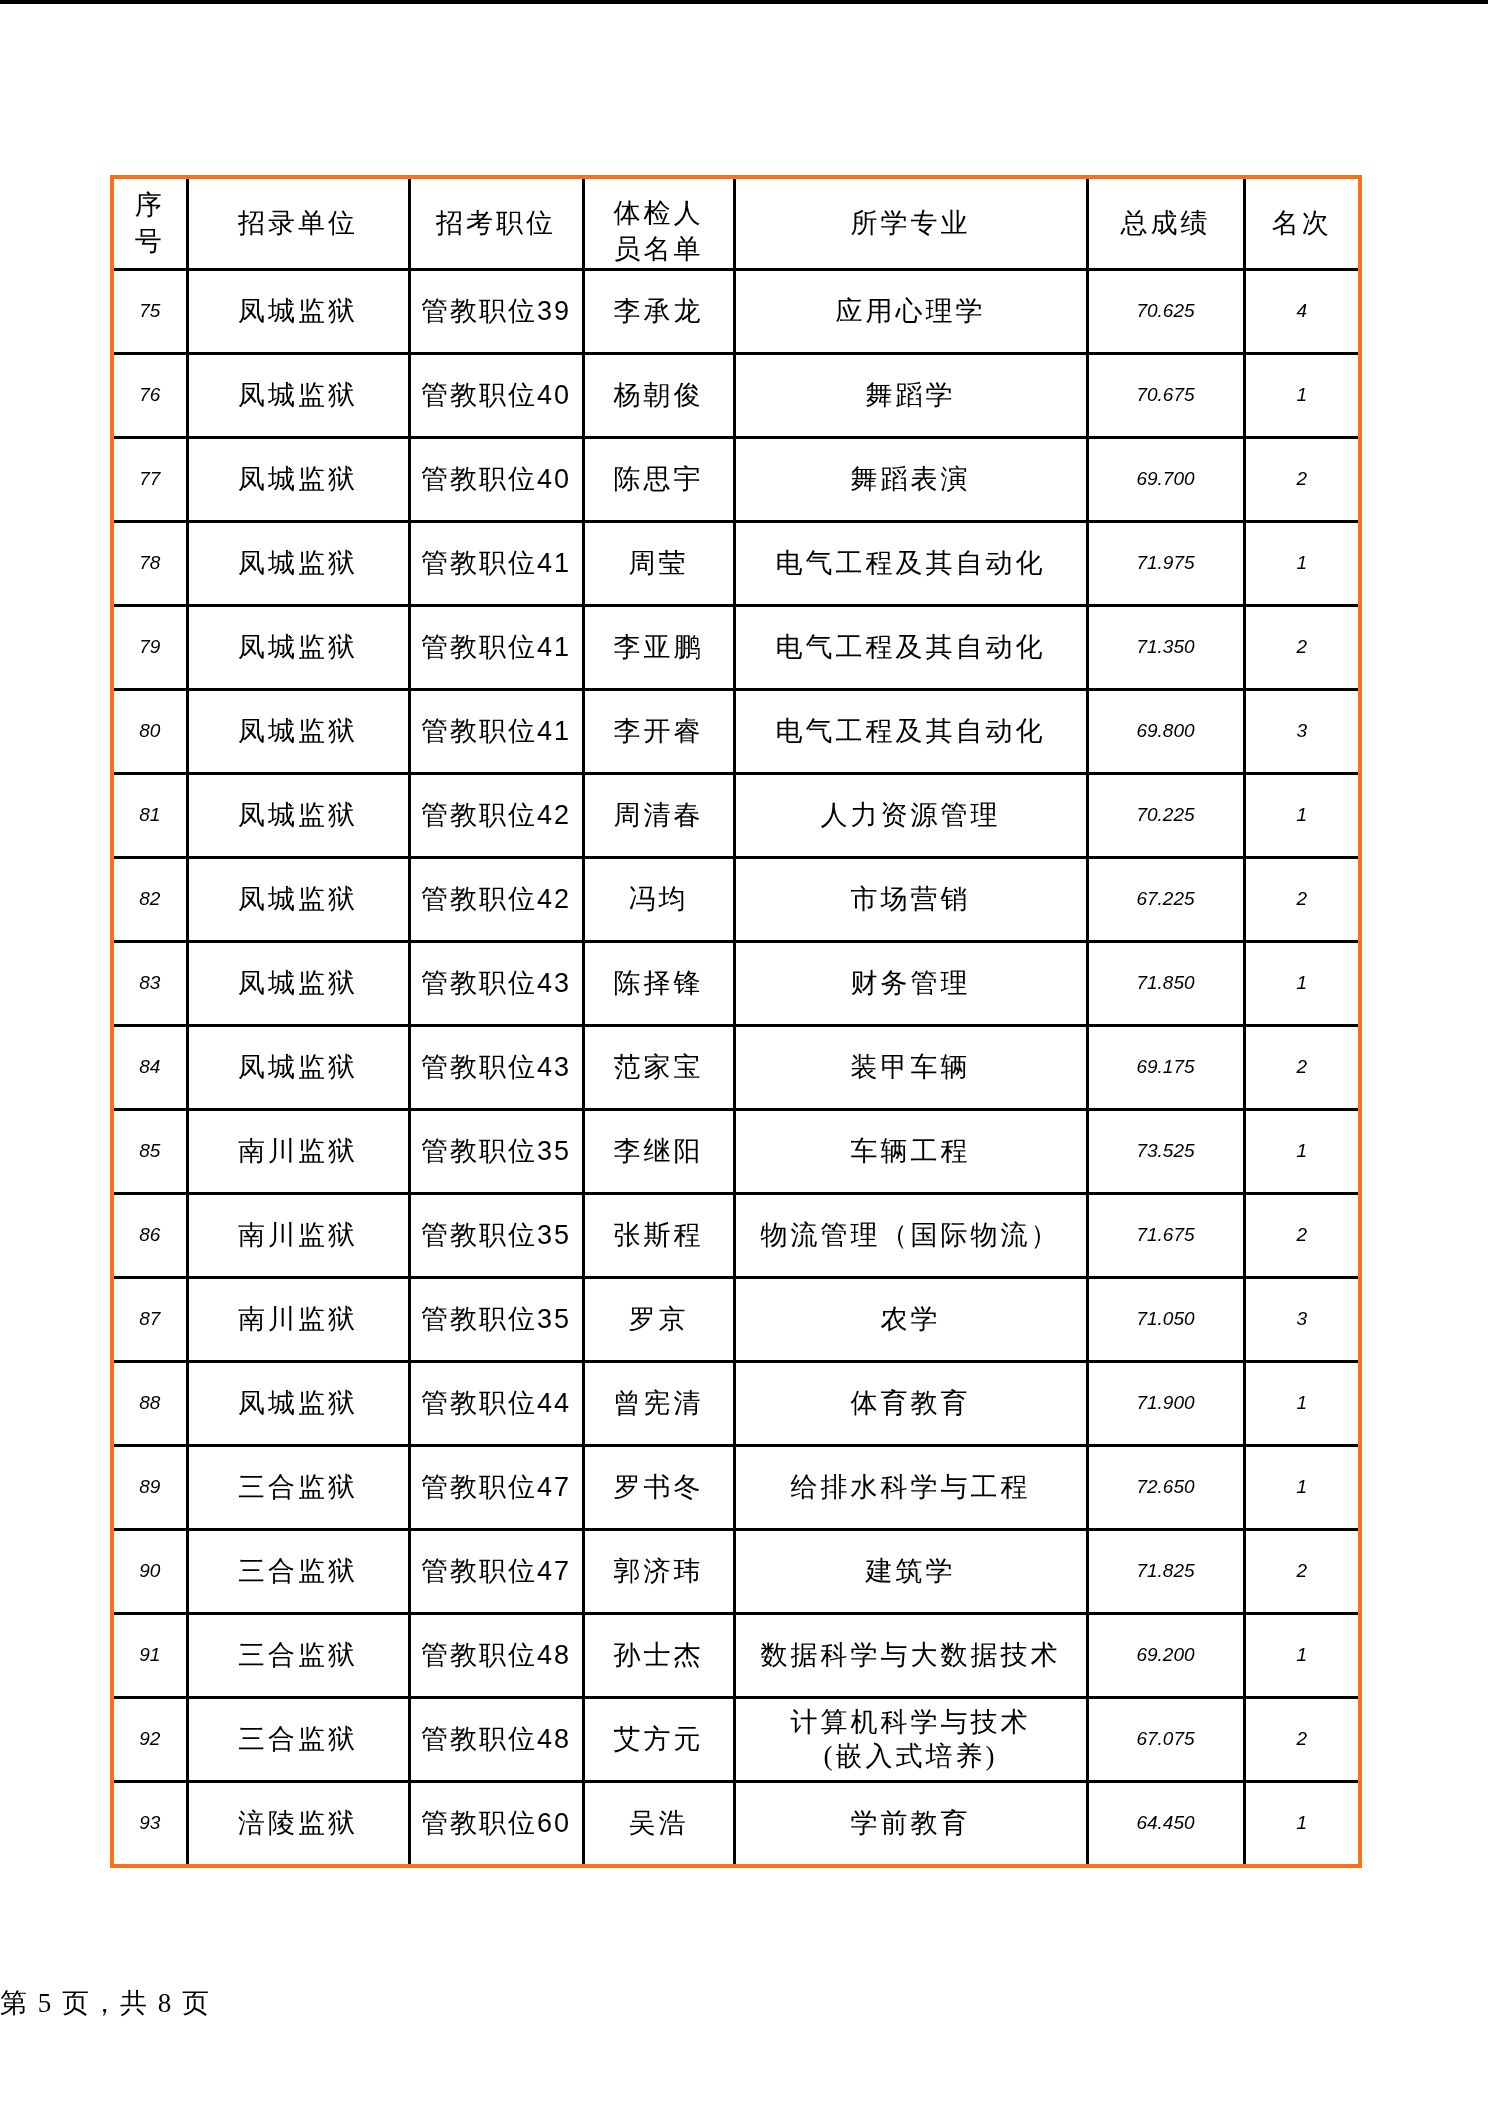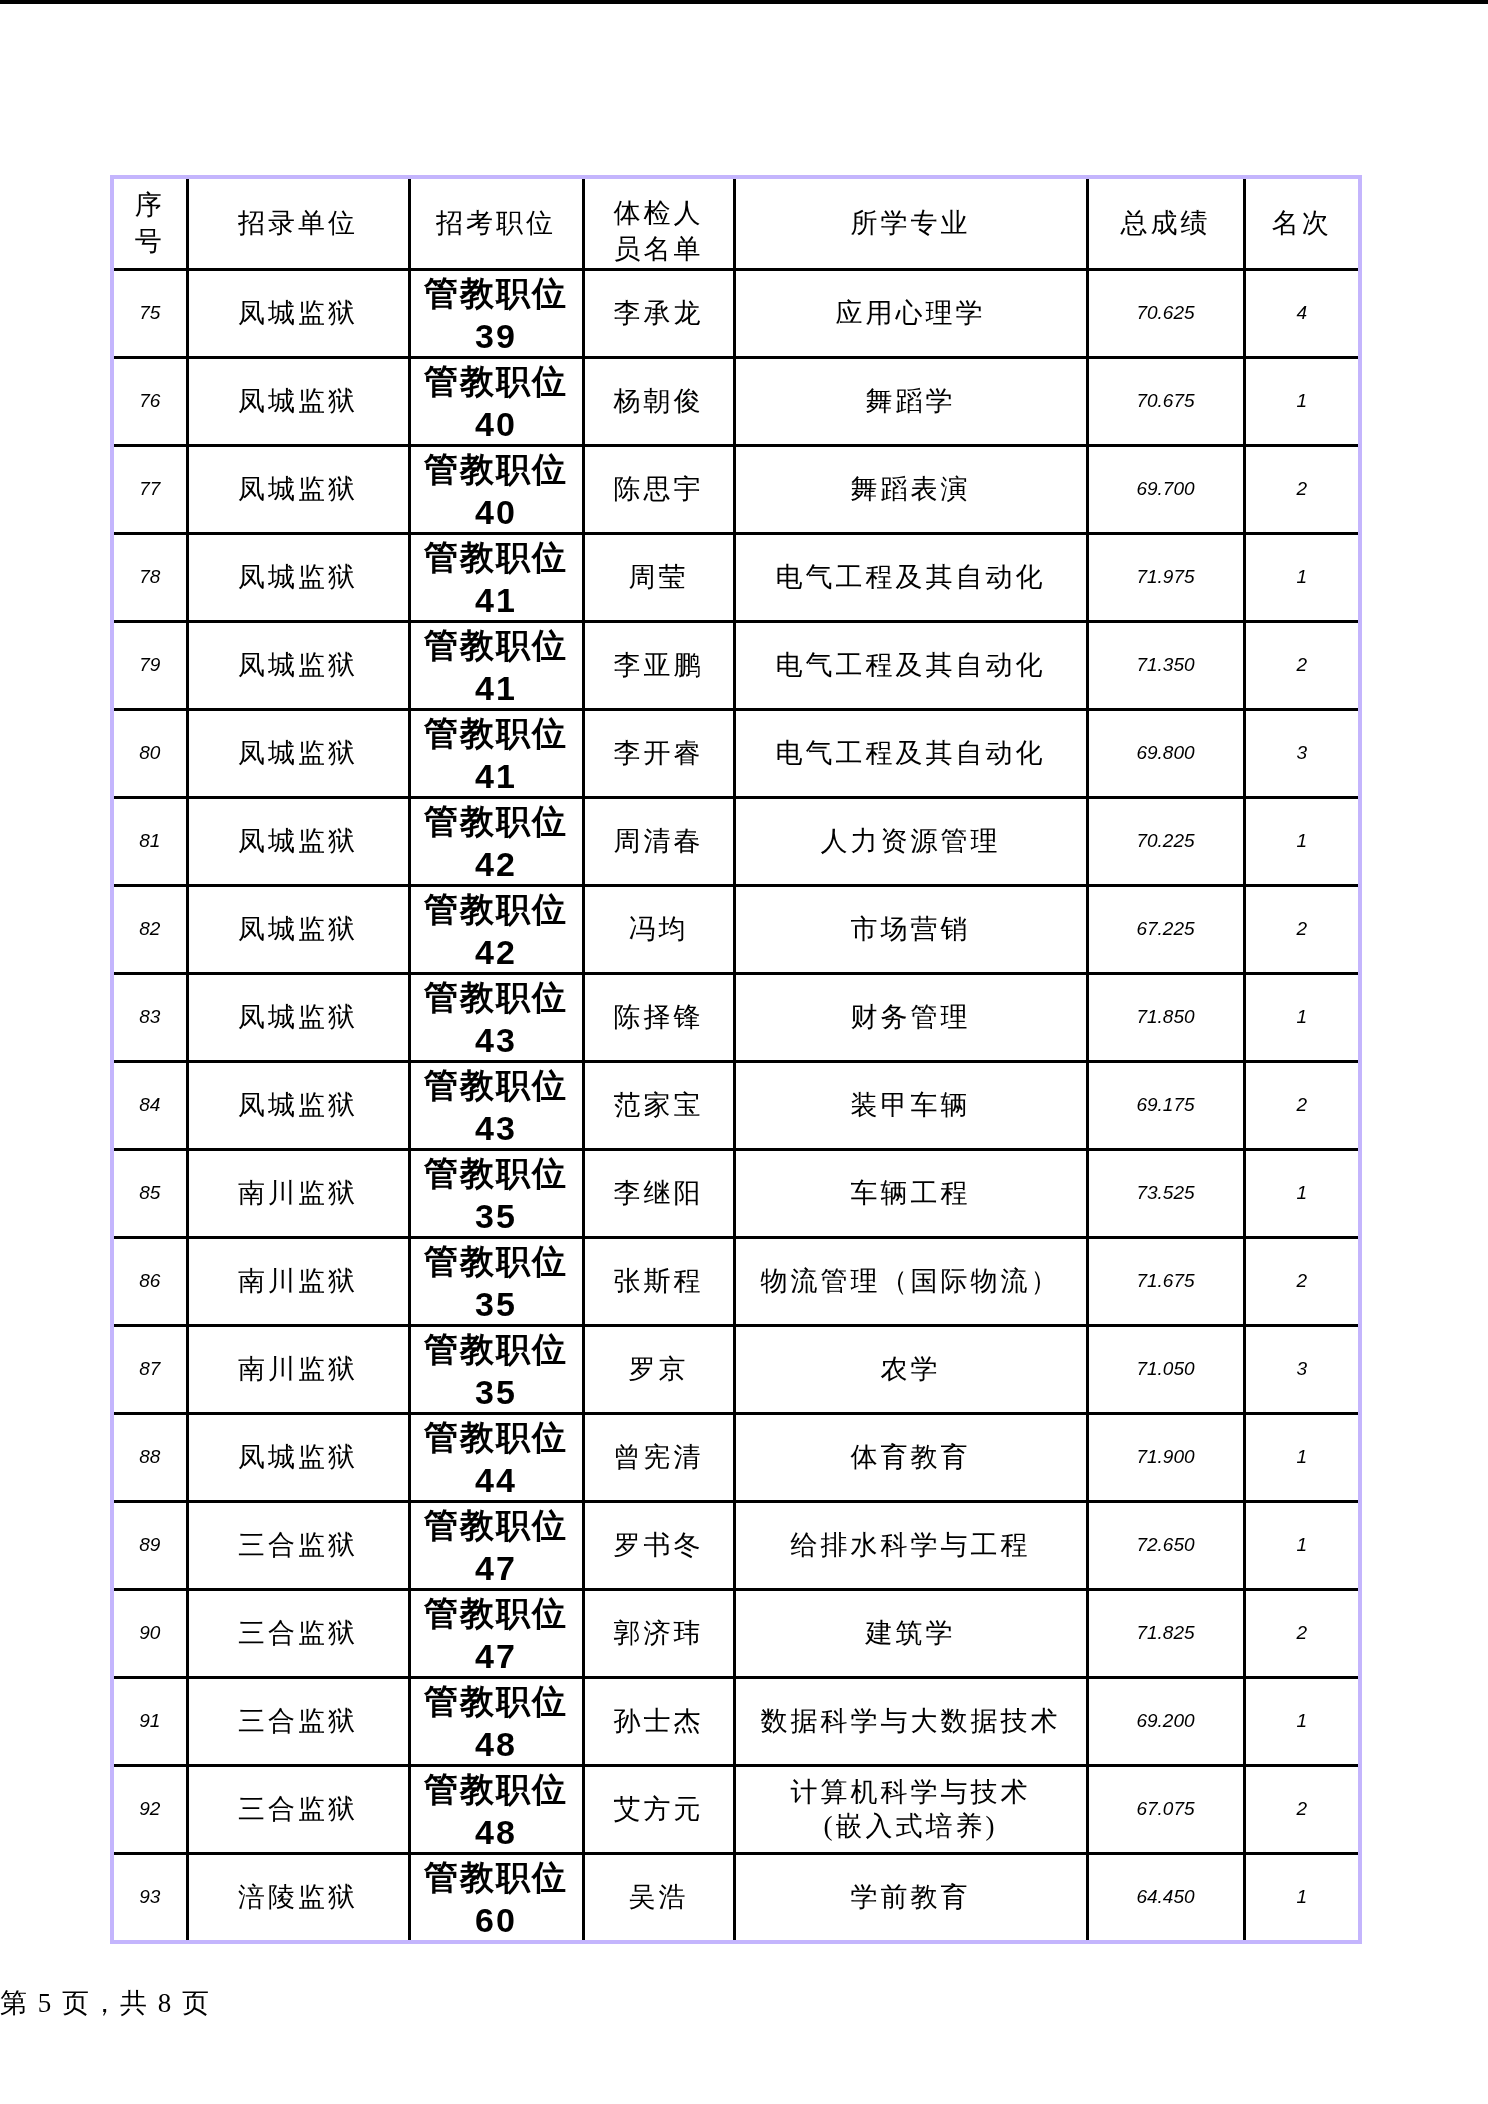--- a/index.html
+++ b/index.html
@@ -13,33 +13,33 @@
   .page { position: absolute; inset: 0; background: #ffffff; overflow: hidden; }
   .scan-edge {
     position: absolute; top: 0; left: 0; width: 100%; height: 4px;
     background: #000;
   }
   table.results {
     position: absolute; left: 110px; top: 175px;
     width: 1248px;
     border-collapse: collapse;
     table-layout: fixed;
-    border: 4px solid #c4b5fd;
+    border: 4px solid #f97316;
   }
   .results th, .results td {
     border: 3px solid #000;
     text-align: center;
     vertical-align: middle;
     padding: 0 6px;
     overflow: hidden;
   }
   .results th { height: 82px; font-weight: normal; }
   .results td { height: 81px; }
   .cn  { font-family: "Liberation Serif", "DejaVu Serif", serif; font-size: 27px; letter-spacing: 3px; }
-  .mix { font-family: "Liberation Sans", "Liberation Serif", serif; font-size: 34px; letter-spacing: 2px; font-weight: bold; }
+  .mix { font-family: "Liberation Sans", "Liberation Serif", serif; font-size: 27px; letter-spacing: 2px; }
   .num { font-family: "Liberation Sans", "DejaVu Sans", sans-serif; font-size: 19px; letter-spacing: 0; font-style: italic; }
   .major { white-space: pre-line; line-height: 1.28; }
   .hdr-narrow { display: inline-block; max-width: 95px; line-height: 1.35; margin-top: 16px; }
   .footer {
     position: absolute; top: 1985px; left: 0; width: 100%;
     text-align: left;
     font-family: "Liberation Serif", "DejaVu Serif", serif;
     font-size: 27px;
     letter-spacing: 2px;
     color: #000;

